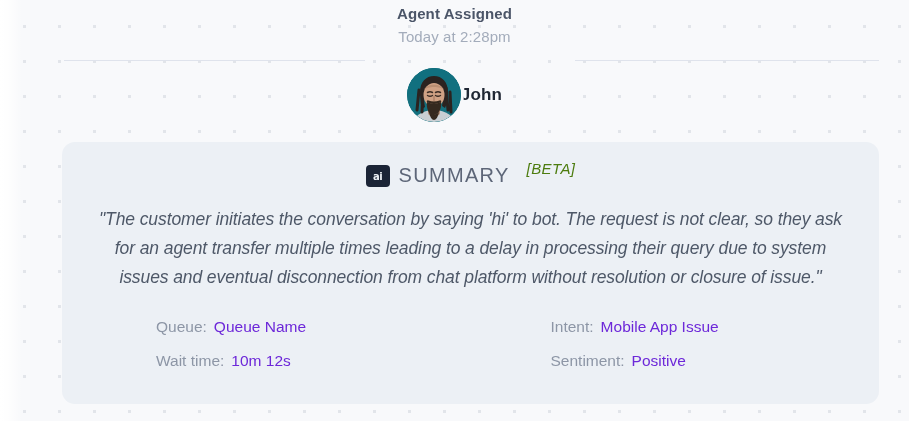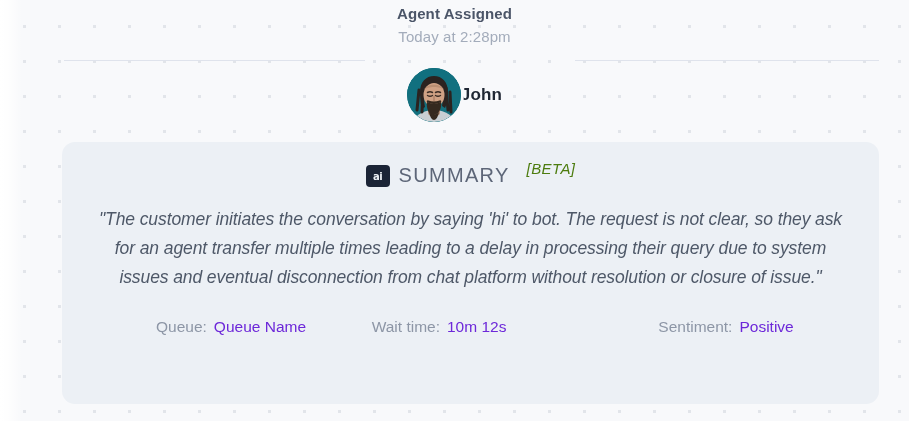--- a/index.html
+++ b/index.html
@@ -179,21 +179,21 @@
     text-align: center;
     line-height: 29px;
     letter-spacing: -0.1px;
     padding: 0 8px;
   }
 
   
   #meta-grid {
     margin-top: 20px;
     display: grid;
-    grid-template-columns: 1fr 1fr 1fr;
+    grid-template-columns: 1fr 1fr;
     column-gap: 0px;
     row-gap: 4px;
     padding: 0 50px 0 68px;
   }
 
   .meta-cell {
     display: flex;
     align-items: baseline;
     gap: 7px;
     font-size: 15.5px;
@@ -278,20 +278,24 @@
       <span id="beta-tag">[BETA]</span>
     </div>
 
     <div id="summary-text">"The customer initiates the conversation by saying 'hi' to bot. The request is not clear, so they ask for an agent transfer multiple times leading to a delay in processing their query due to system issues and eventual disconnection from chat platform without resolution or closure of issue."</div>
 
     <div id="meta-grid">
       <div class="meta-cell">
         <span class="meta-key">Queue:</span>
         <span class="meta-val">Queue Name</span>
       </div>
+      <div class="meta-cell right">
+        <span class="meta-key">Intent:</span>
+        <span class="meta-val">Mobile App Issue</span>
+      </div>
       <div class="meta-cell">
         <span class="meta-key">Wait time:</span>
         <span class="meta-val">10m 12s</span>
       </div>
       <div class="meta-cell right">
         <span class="meta-key">Sentiment:</span>
         <span class="meta-val">Positive</span>
       </div>
     </div>
 

